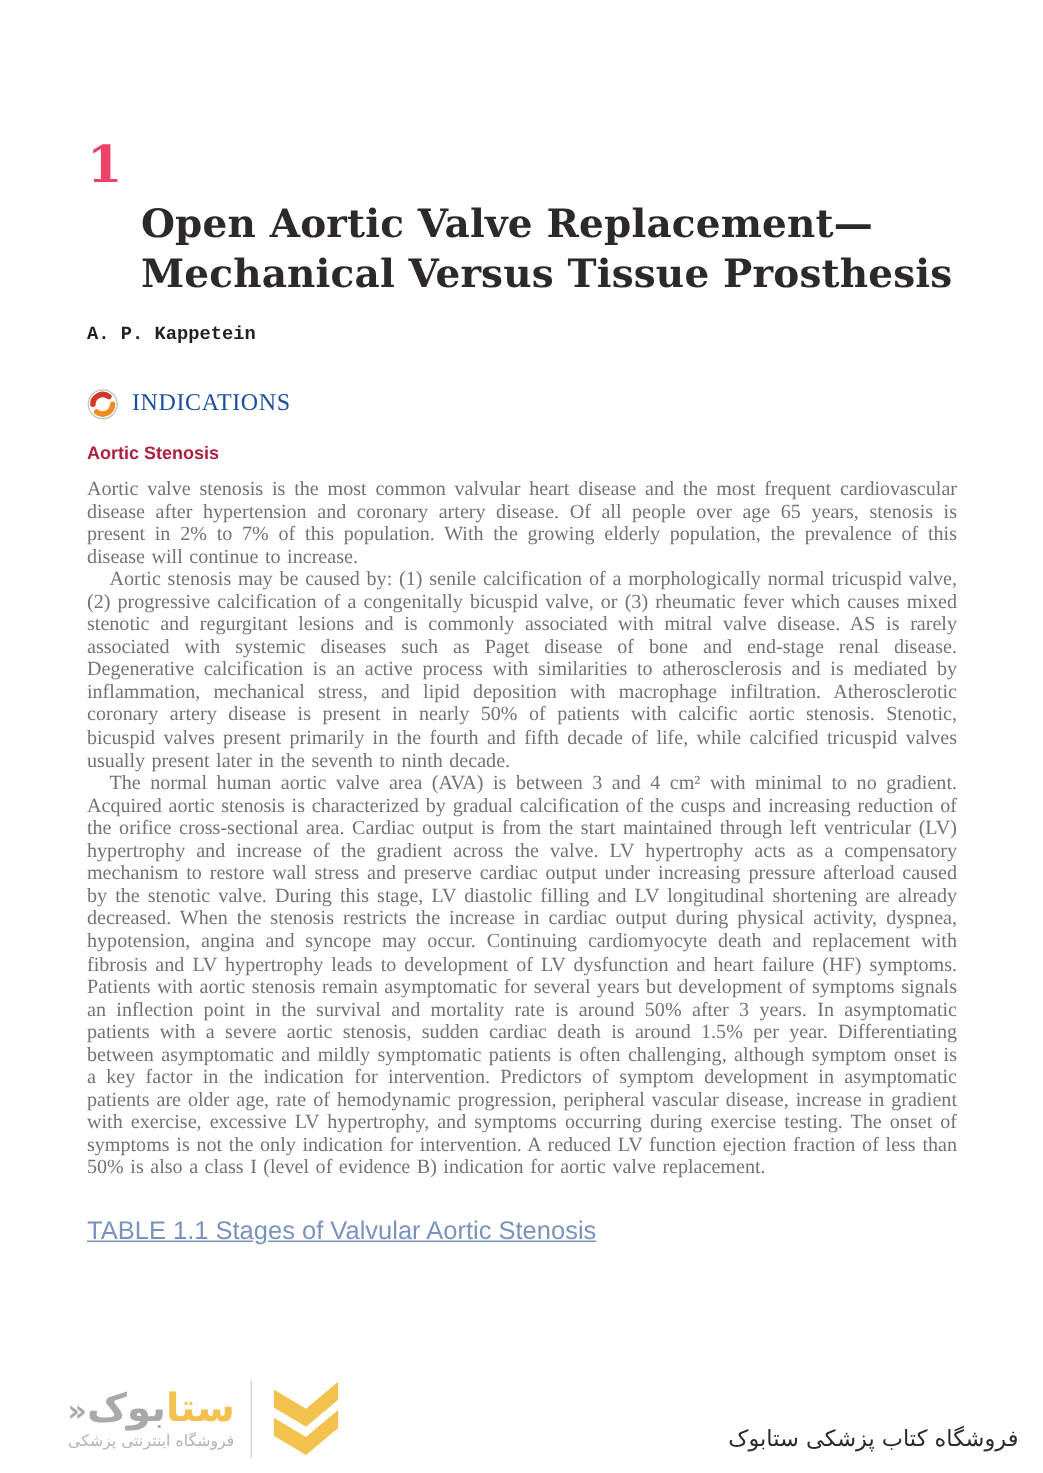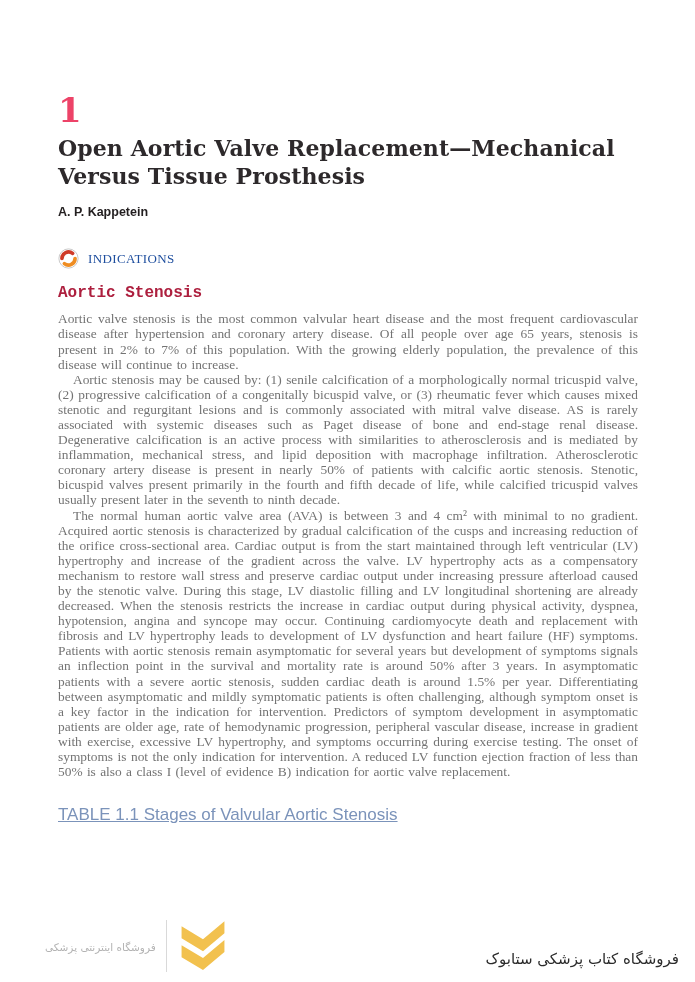--- a/index.html
+++ b/index.html
@@ -18,50 +18,51 @@
   .chapter-number {
     font-family: "DejaVu Serif", serif;
     font-size: 34px;
     font-weight: bold;
     color: #ed4368;
     line-height: 1.0;
   }
   .chapter-title {
     margin-top: 7px;
     font-family: "DejaVu Serif", serif;
-    font-size: 22px;
+    font-size: 26px;
     font-weight: bold;
     color: #2d292b;
     line-height: 1.28;
     letter-spacing: 0.1px;
+    margin-left: 36px;
   }
   .author {
     margin-top: 15px;
-    font-family: Liberation Sans, sans-serif;
+    font-family: Liberation Mono, monospace;
     font-size: 12.5px;
     font-weight: bold;
     color: #231f20;
   }
   .indications-row {
     margin-top: 29px;
     display: flex;
     align-items: center;
     gap: 9px;
   }
   .indications-icon { width: 21px; height: 21px; flex: 0 0 auto; }
   .indications-heading {
     font-family: "Liberation Serif", serif;
-    font-size: 13px;
+    font-size: 16px;
     color: #1e4e9e;
     letter-spacing: 0.4px;
   }
   .subheading {
     margin-top: 15px;
-    font-family: Liberation Mono, monospace;
-    font-size: 16px;
+    font-family: Liberation Sans, sans-serif;
+    font-size: 12px;
     font-weight: bold;
     color: #ad1f3e;
   }
   .body-text {
     margin-top: 9px;
     font-size: 13.4px;
     color: #737373;
     line-height: 15.1px;
   }
   .body-text p {
@@ -164,20 +165,23 @@
     </div>
 
     <div class="table-caption">TABLE 1.1 Stages of Valvular Aortic Stenosis</div>
 
   </div>
 
   <div class="footer">
 
     <div class="footer-left">
       <div class="wordmark-block">
+        <div class="wordmark">
+          <span class="wm-primary">ستا</span><span class="wm-secondary">بوک</span><span class="wm-chevrons">«</span>
+        </div>
         <div class="logo-tagline">فروشگاه اینترنتی پزشکی</div>
       </div>
       <div class="footer-divider"></div>
       <svg class="chevron-logo" viewBox="0 0 60 70">
         <polygon points="5,12 30,27 55,6 55,20 30,41 5,26" fill="#f2c14e"></polygon>
         <polygon points="5,34 30,49 55,28 55,42 30,63 5,48" fill="#f2c14e"></polygon>
       </svg>
     </div>
 
     <div class="footer-right">

